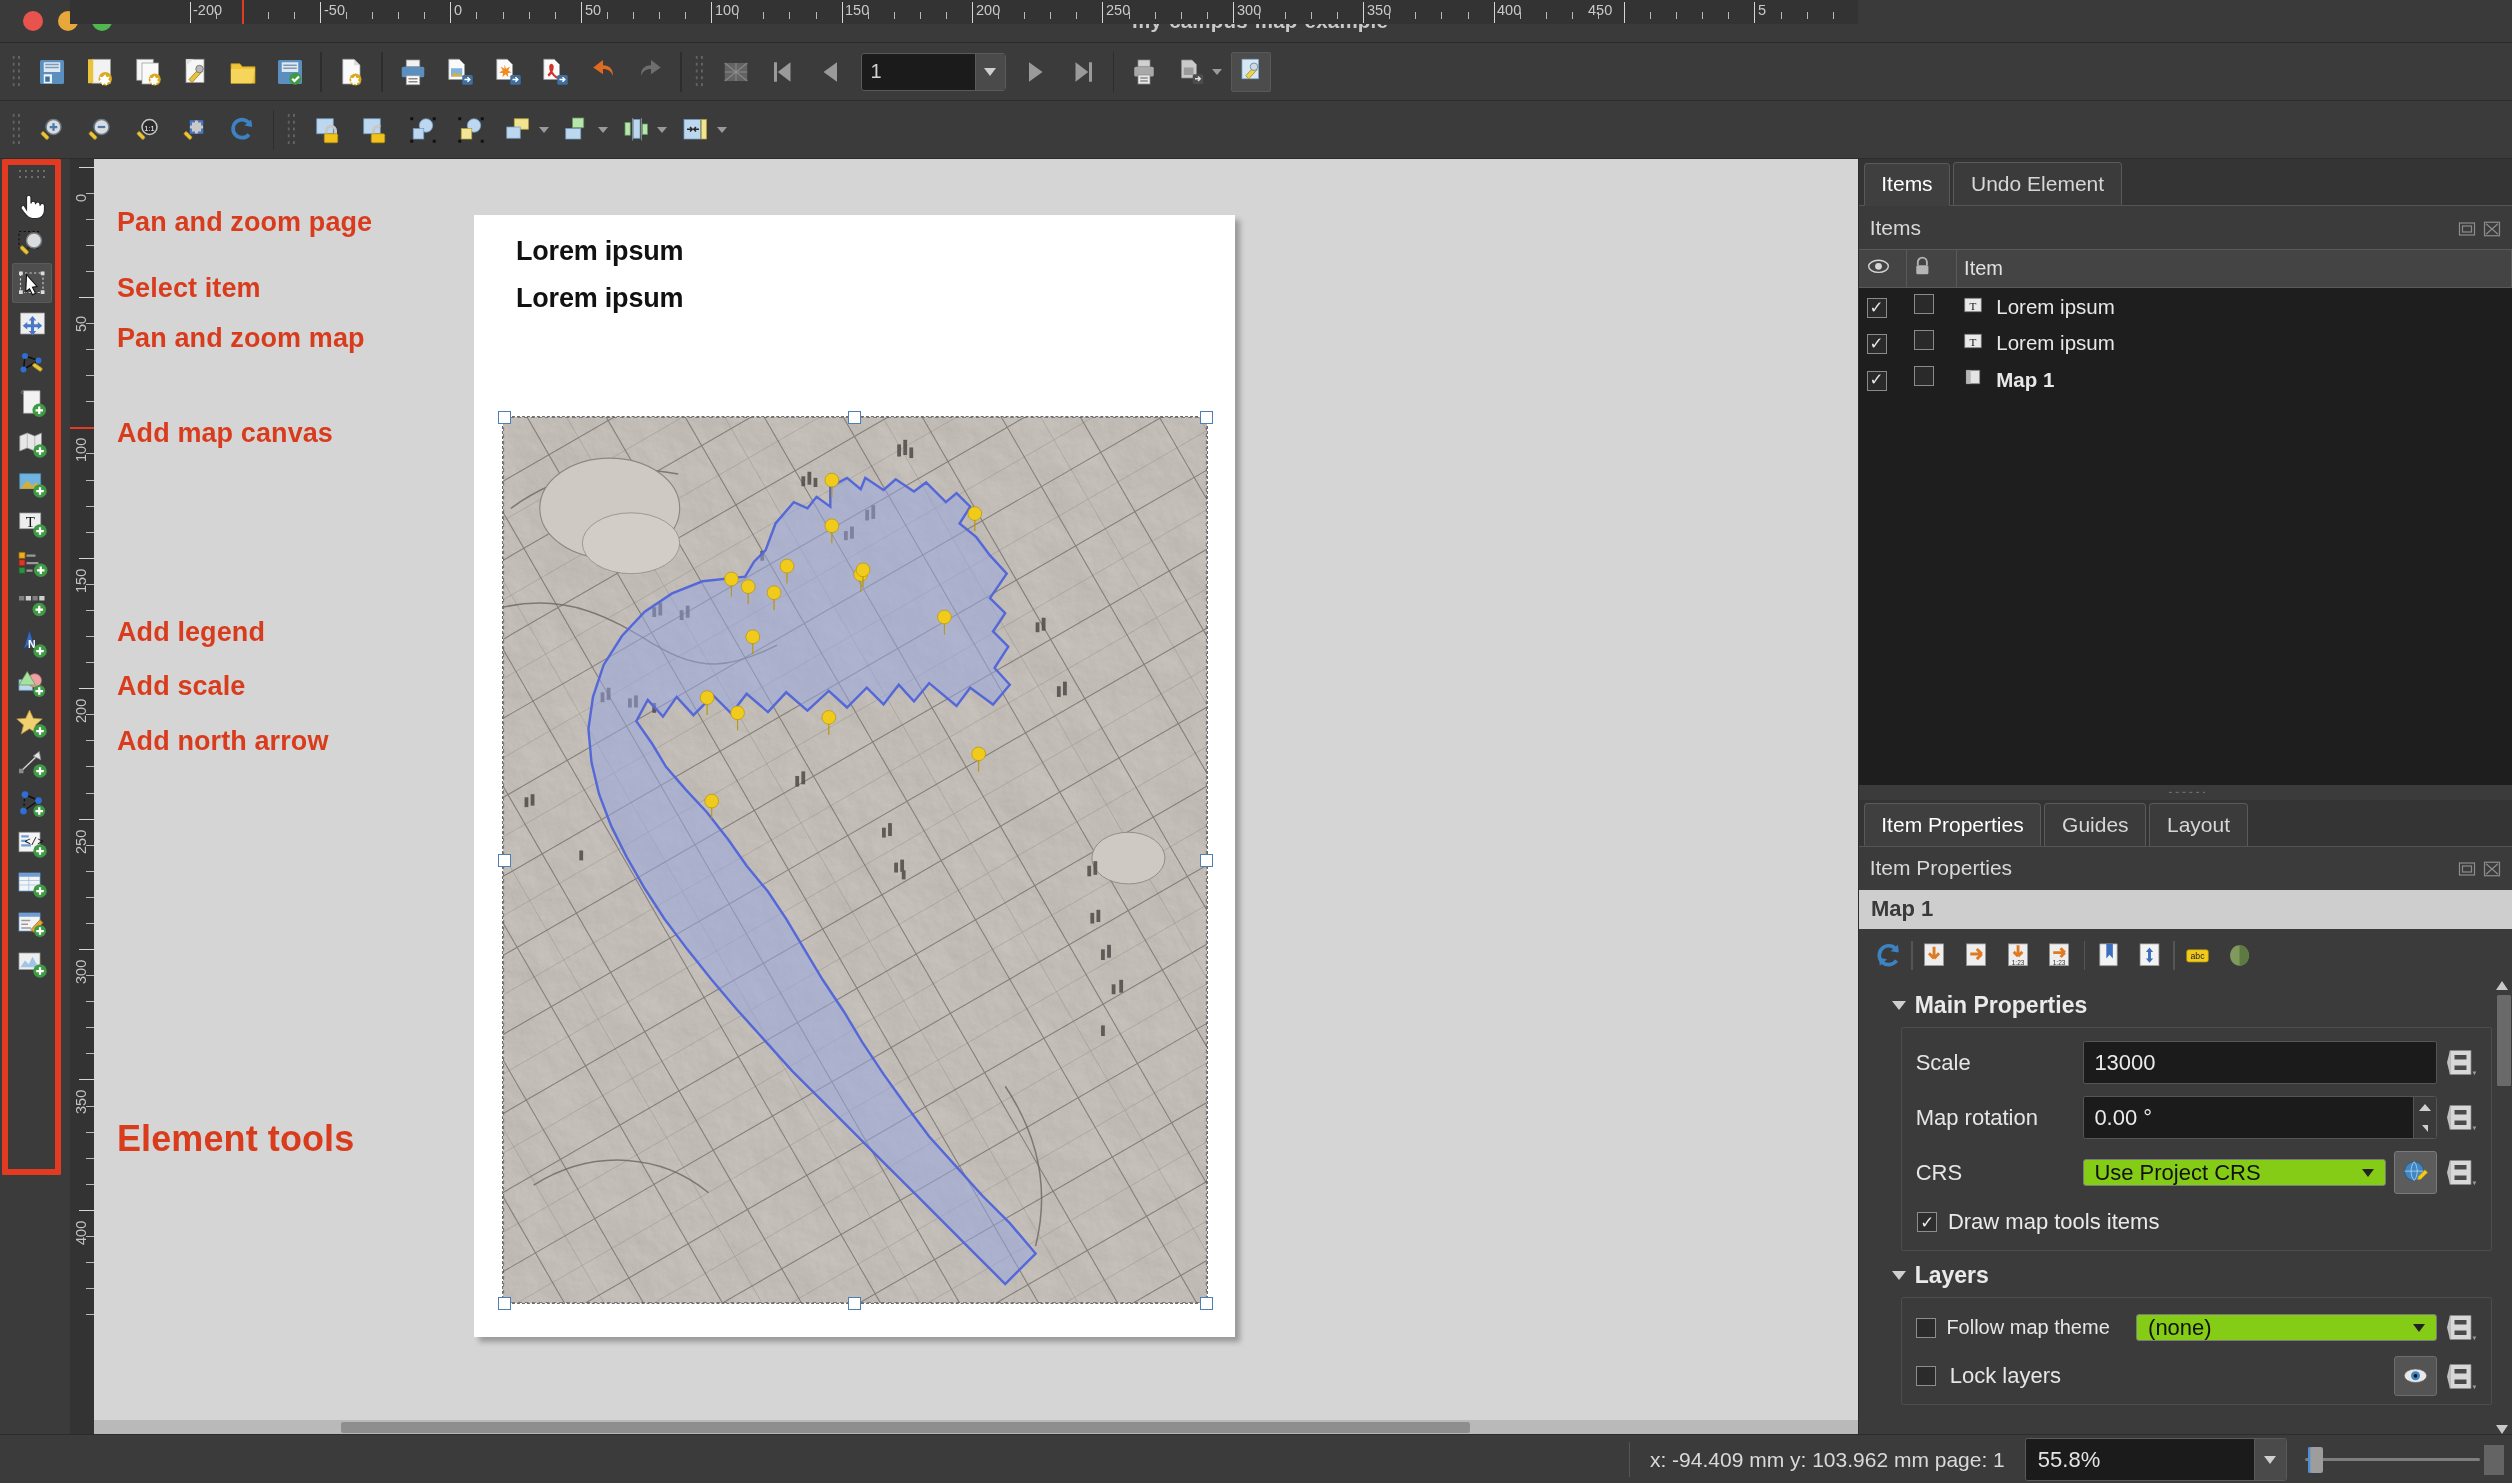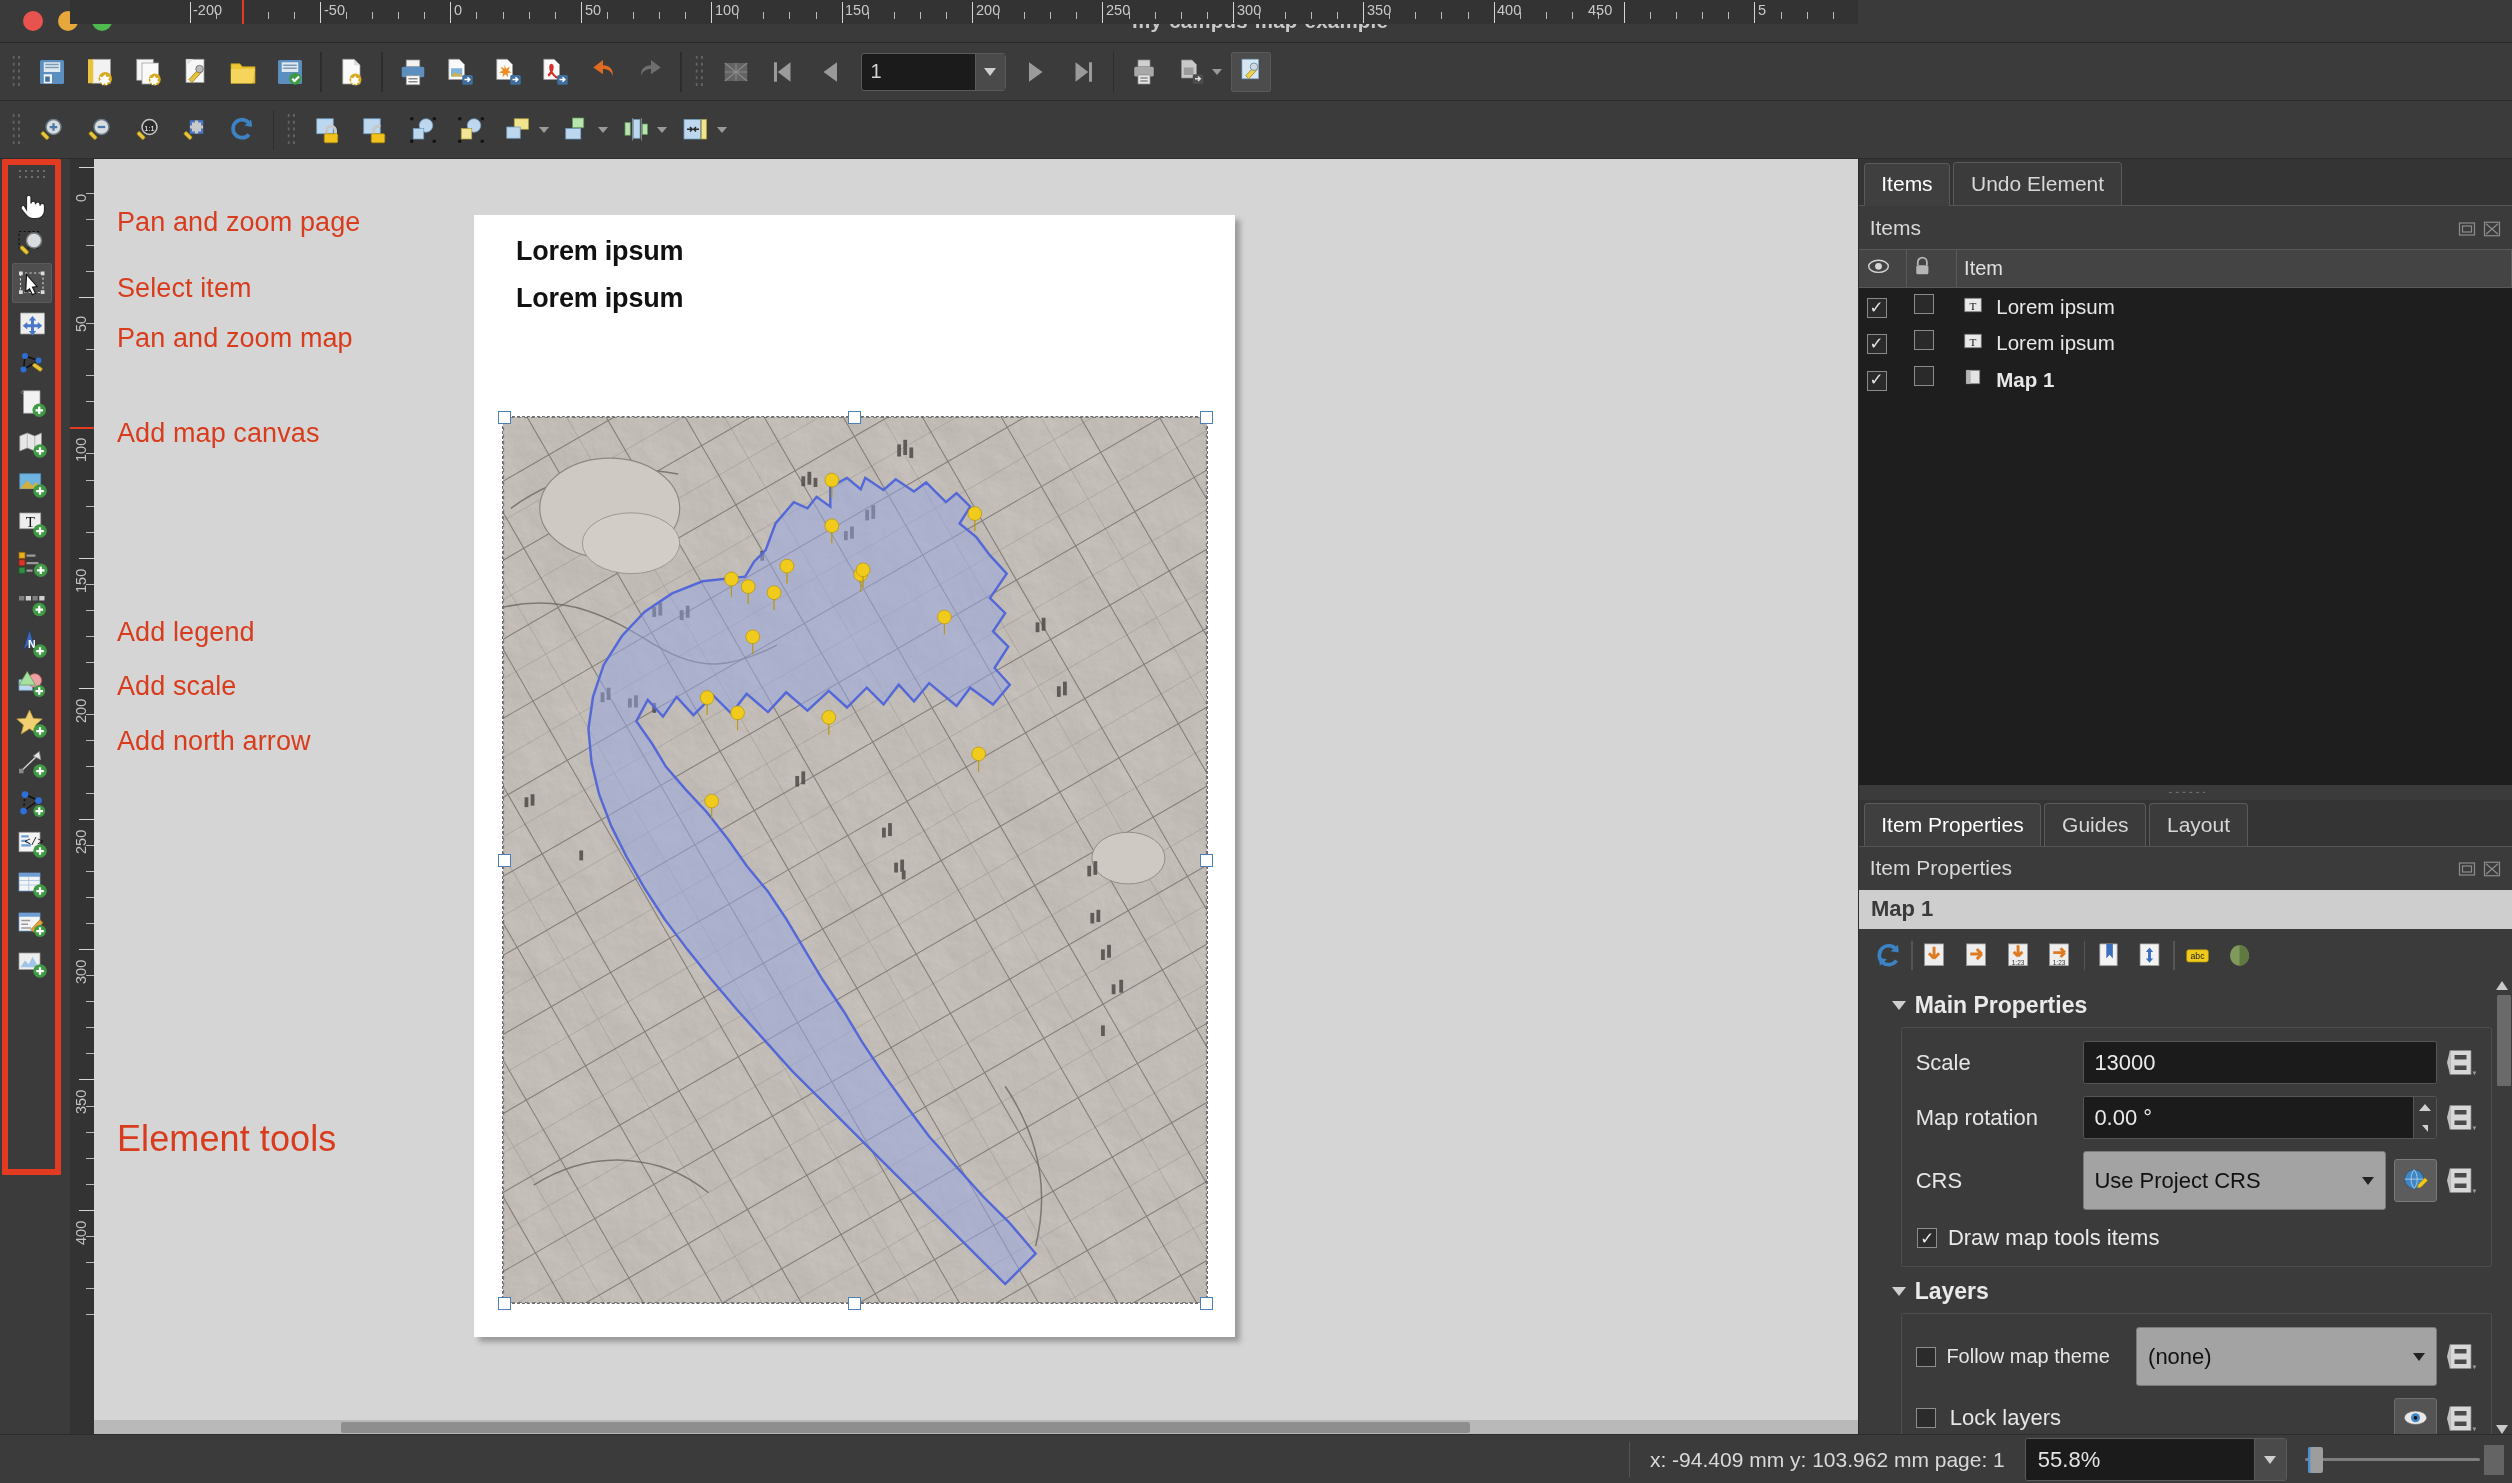--- a/index.html
+++ b/index.html
@@ -75,21 +75,21 @@
   .sheet{ position:absolute; background:#fff; box-shadow:4.6px 5.3px 5.3px rgba(0,0,0,.28); }
   .lorem1,.lorem2{ position:absolute; color:#111; font-weight:bold; font-size:27px;
      letter-spacing:-0.2px; }
 
   
   .mapframe{ position:absolute; overflow:hidden; background:#cfc9c4;
      outline:1.5px dashed #6a6a6a; }
   .handle{ position:absolute; width:13px;height:13px; background:#fff; border:0.8px solid #4b7fb5; z-index:9; }
 
   
-  .ann{ position:absolute; color:#d93c1d; font-weight:normal; font-size:27px;
+  .ann{ position:absolute; color:#d93c1d; font-weight:bold; font-size:27px;
      letter-spacing:0.1px; white-space:nowrap; }
   .ann.big{ font-size:36px; }
 
   
   .rdock{ width:654px; flex:none; background:#3b3b3b; border-left:0.8px solid #2c2c2c;
      display:flex; flex-direction:column; }
   .tabs{ display:flex; align-items:flex-end; height:47px; padding-left:4.6px;
      background:#343434; border-bottom:0.8px solid #555; }
   .tab{ height:43px; padding:0 16.7px; display:flex; align-items:center; color:#d6d6d6;
      font-size:21px; background:#3b3b3b; border:0.8px solid #5a5a5a; border-bottom:none;
@@ -122,21 +122,21 @@
   .proptools{ display:flex; align-items:center; padding:7.6px 10.7px; gap:4.6px; }
   .section{ display:flex; align-items:center; gap:9px; color:#eaeaea; font-size:23px;
      font-weight:bold; padding:10.7px 0 7.6px 16.7px; }
   .tri{ width:0;height:0;border-left:7.6px solid transparent;border-right:7.6px solid transparent;
      border-top:9px solid #cfcfcf; }
   .grpbox{ margin:0 20px 0 26px; border:0.8px solid #4e4e4e; border-radius:2.3px; padding:13.7px 13.7px 15px; }
   .frow{ display:flex; align-items:center; margin-bottom:12px; }
   .flabel{ width:167px; color:#e6e6e6; font-size:22px; }
   .finput{ flex:1; height:43px; background:#1b1b1b; border:0.8px solid #565656; border-radius:2.3px;
      color:#eaeaea; font-size:22px; display:flex; align-items:center; padding:0 10.7px; }
-  .fcombo{ flex:1; height:59px; background:#a3a3a3; border:0.8px solid #7a7a7a; border-radius:3px;
+  .fcombo{ flex:1; height:27px; background:#84cc16; border:0.8px solid #7a7a7a; border-radius:3px;
      color:#111; font-size:22px; display:flex; align-items:center; padding:0 10.7px; }
   .fcombo .cv{ flex:1; }
   .spin{ width:23px; height:41px; background:#3a3a3a; border-left:0.8px solid #565656;
      display:flex; flex-direction:column; align-items:center; justify-content:space-around; }
   .dddn{ width:0;height:0;border-left:6.8px solid transparent;border-right:6.8px solid transparent;
      border-top:8.4px solid #222; }
   .dddn.lt{ border-top-color:#cfcfcf; }
   .databtn{ width:30px;height:33px; margin-left:10.7px; flex:none; }
   .cbrow{ display:flex; align-items:center; gap:10.7px; color:#eaeaea; font-size:22px; padding:3px 0 0 1.5px; }
   .sqchk{ width:20px;height:20px; border:0.8px solid #8d8d8d; background:#2e2e2e;

